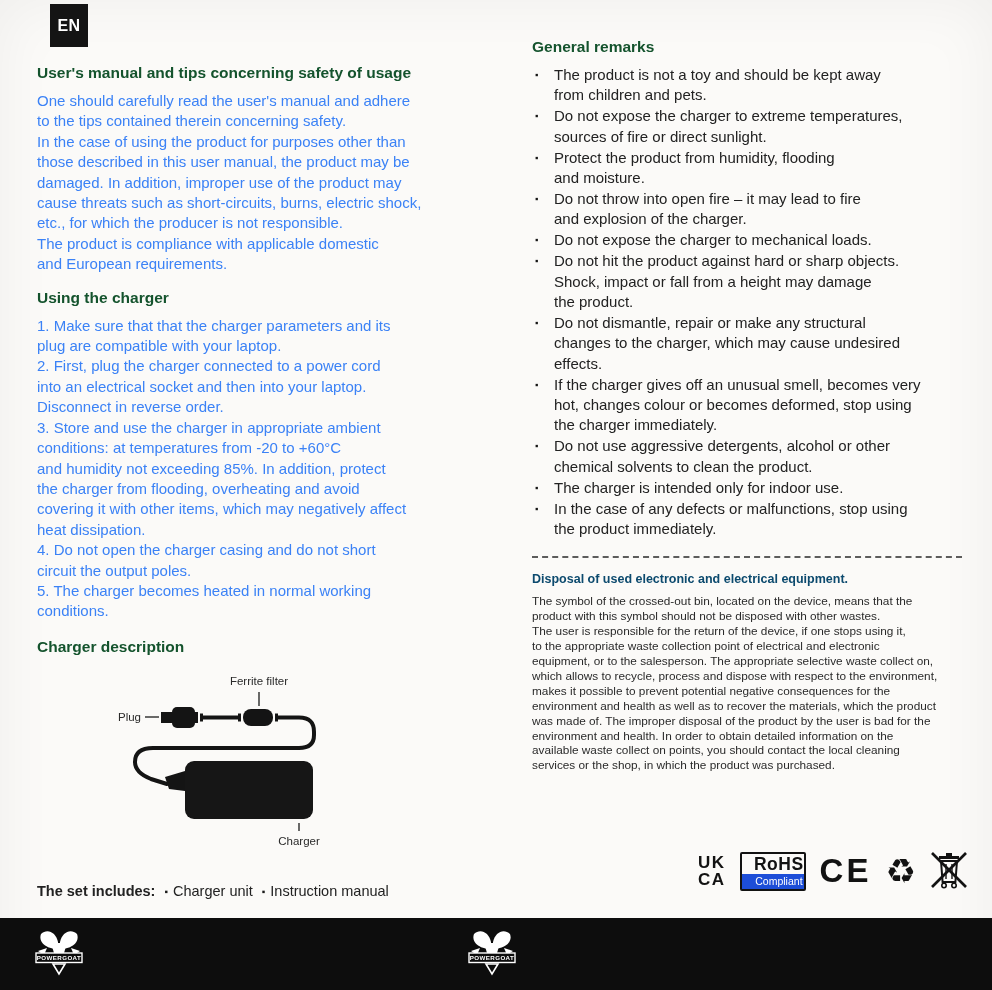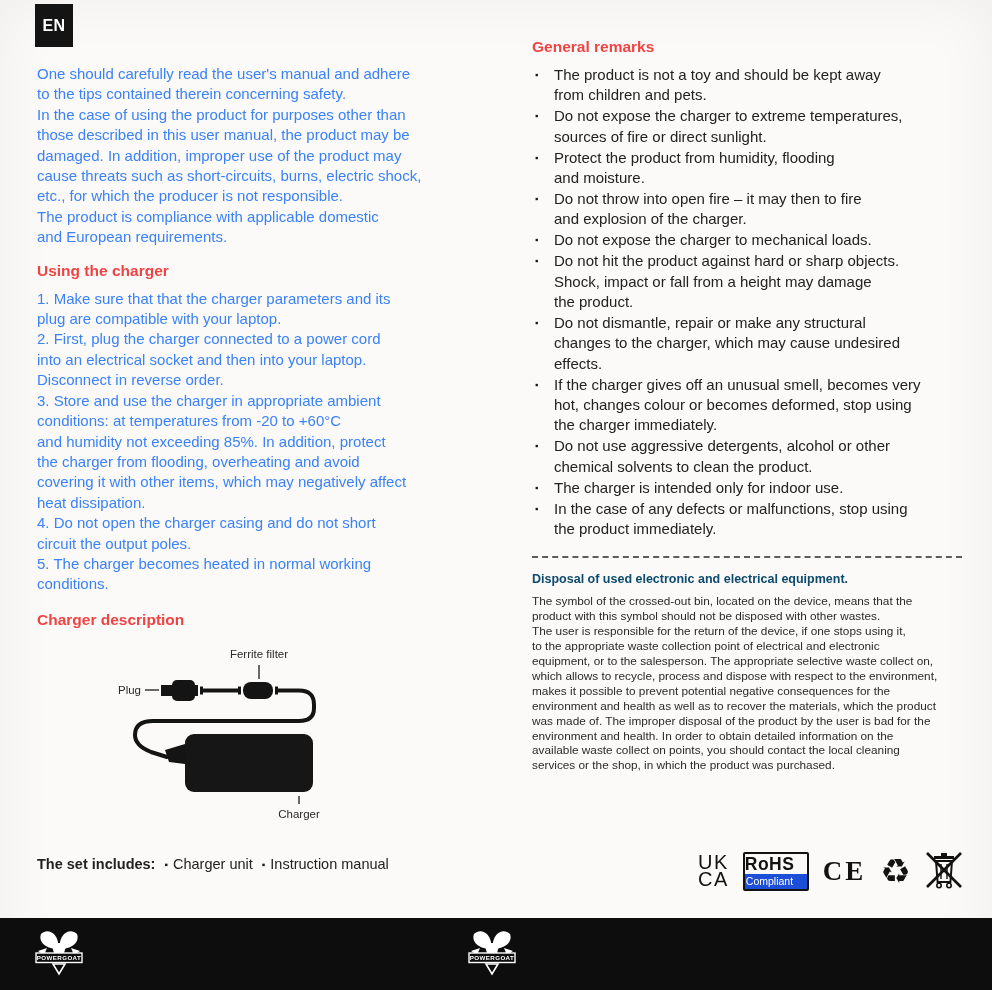--- a/index.html
+++ b/index.html
@@ -13,32 +13,32 @@
     margin:0 auto;
     background:#fbfaf8;
     color:#1e1e1e;
     overflow:hidden;
     box-shadow:inset 0 0 60px rgba(0,0,0,0.05);
   }
   .preline{white-space:pre-line;}
 
   
   .en-badge{
-    position:absolute;left:35px;top:4px;width:38px;height:43px;
+    position:absolute;left:50px;top:4px;width:38px;height:43px;
     background:#141414;color:#ffffff;
     display:flex;align-items:center;justify-content:center;
     font-weight:bold;font-size:16px;letter-spacing:.5px;
   }
 
   
   .col-left{position:absolute;left:37px;top:64px;width:470px;}
   .col-right{position:absolute;left:532px;top:38px;width:436px;}
 
   h2.sec{
-    font-size:15.5px;font-weight:bold;margin:0 0 9px 0;color:#ef4444;
+    font-size:15.5px;font-weight:bold;margin:0 0 9px 0;color:#14532d;
   }
   .body-text{
     font-size:15px;line-height:20.4px;margin:0 0 14px 0;color:#3b82f6;
   }
 
   
   .diagram{margin:6px 0 2px 44px;}
   .diagram text{font-family:"Liberation Sans",sans-serif;fill:#2a2a2a;}
 
   
@@ -68,47 +68,48 @@
   }
   .disposal-body{
     font-size:11.8px;line-height:14.9px;margin:0;color:#2a2a2a;width:430px;
   }
 
   
   .certs{
     position:absolute;left:698px;top:845px;width:276px;height:52px;
     display:flex;align-items:center;gap:14px;color:#121212;
   }
-  .ukca{font-weight:400;font-size:20px;line-height:17.5px;letter-spacing:1.5px;text-align:center;}
+  .ukca{font-weight:700;font-size:17px;line-height:17.5px;letter-spacing:1.5px;text-align:center;}
   .rohs{
-    border:2.5px solid #121212;border-radius:2px;width:62px;text-align:left;background:#fbfaf8;
+    border:2.5px solid #121212;border-radius:2px;width:62px;text-align:right;background:#fbfaf8;
   }
   .rohs .top{font-weight:800;font-size:17.5px;line-height:20px;letter-spacing:.5px;}
   .rohs .bot{background:#1d4ed8;color:#fff;font-size:10.5px;line-height:14px;padding:0 1px 1px 1px;}
-  .ce{font-size:27px;font-weight:600;letter-spacing:3px;font-family:Liberation Serif, serif;}
+  .ce{font-size:33px;font-weight:600;letter-spacing:3px;font-family:Liberation Sans, sans-serif;}
   .recycle{font-size:34px;line-height:34px;font-family:"DejaVu Sans",sans-serif;}
 
   
   .footer{
     position:absolute;left:0;bottom:0;width:992px;height:72px;background:#0d0d0d;
   }
   .goat{position:absolute;top:9px;}
   .goat.g1{left:33px;}
   .goat.g2{left:466px;}
 </style>
 </head>
 <body>
 
 <div class="page">
 
   <div class="en-badge">
     <span>EN</span>
   </div>
 
   <div class="col-left">
+    <h2 class="sec">User's manual and tips concerning safety of usage</h2>
     <p class="body-text preline">One should carefully read the user's manual and adhere
 to the tips contained therein concerning safety.
 In the case of using the product for purposes other than
 those described in this user manual, the product may be
 damaged. In addition, improper use of the product may
 cause threats such as short-circuits, burns, electric shock,
 etc., for which the producer is not responsible.
 The product is compliance with applicable domestic
 and European requirements.</p>
 
@@ -180,21 +181,21 @@
           <span class="btx preline">Do not expose the charger to extreme temperatures,
 sources of fire or direct sunlight.</span>
         </li>
       <li>
           <span class="blt">▪</span>
           <span class="btx preline">Protect the product from humidity, flooding
 and moisture.</span>
         </li>
       <li>
           <span class="blt">▪</span>
-          <span class="btx preline">Do not throw into open fire – it may then to fire
+          <span class="btx preline">Do not throw into open fire – it may lead to fire
 and explosion of the charger.</span>
         </li>
       <li>
           <span class="blt">▪</span>
           <span class="btx preline">Do not expose the charger to mechanical loads.</span>
         </li>
       <li>
           <span class="blt">▪</span>
           <span class="btx preline">Do not hit the product against hard or sharp objects.
 Shock, impact or fall from a height may damage

